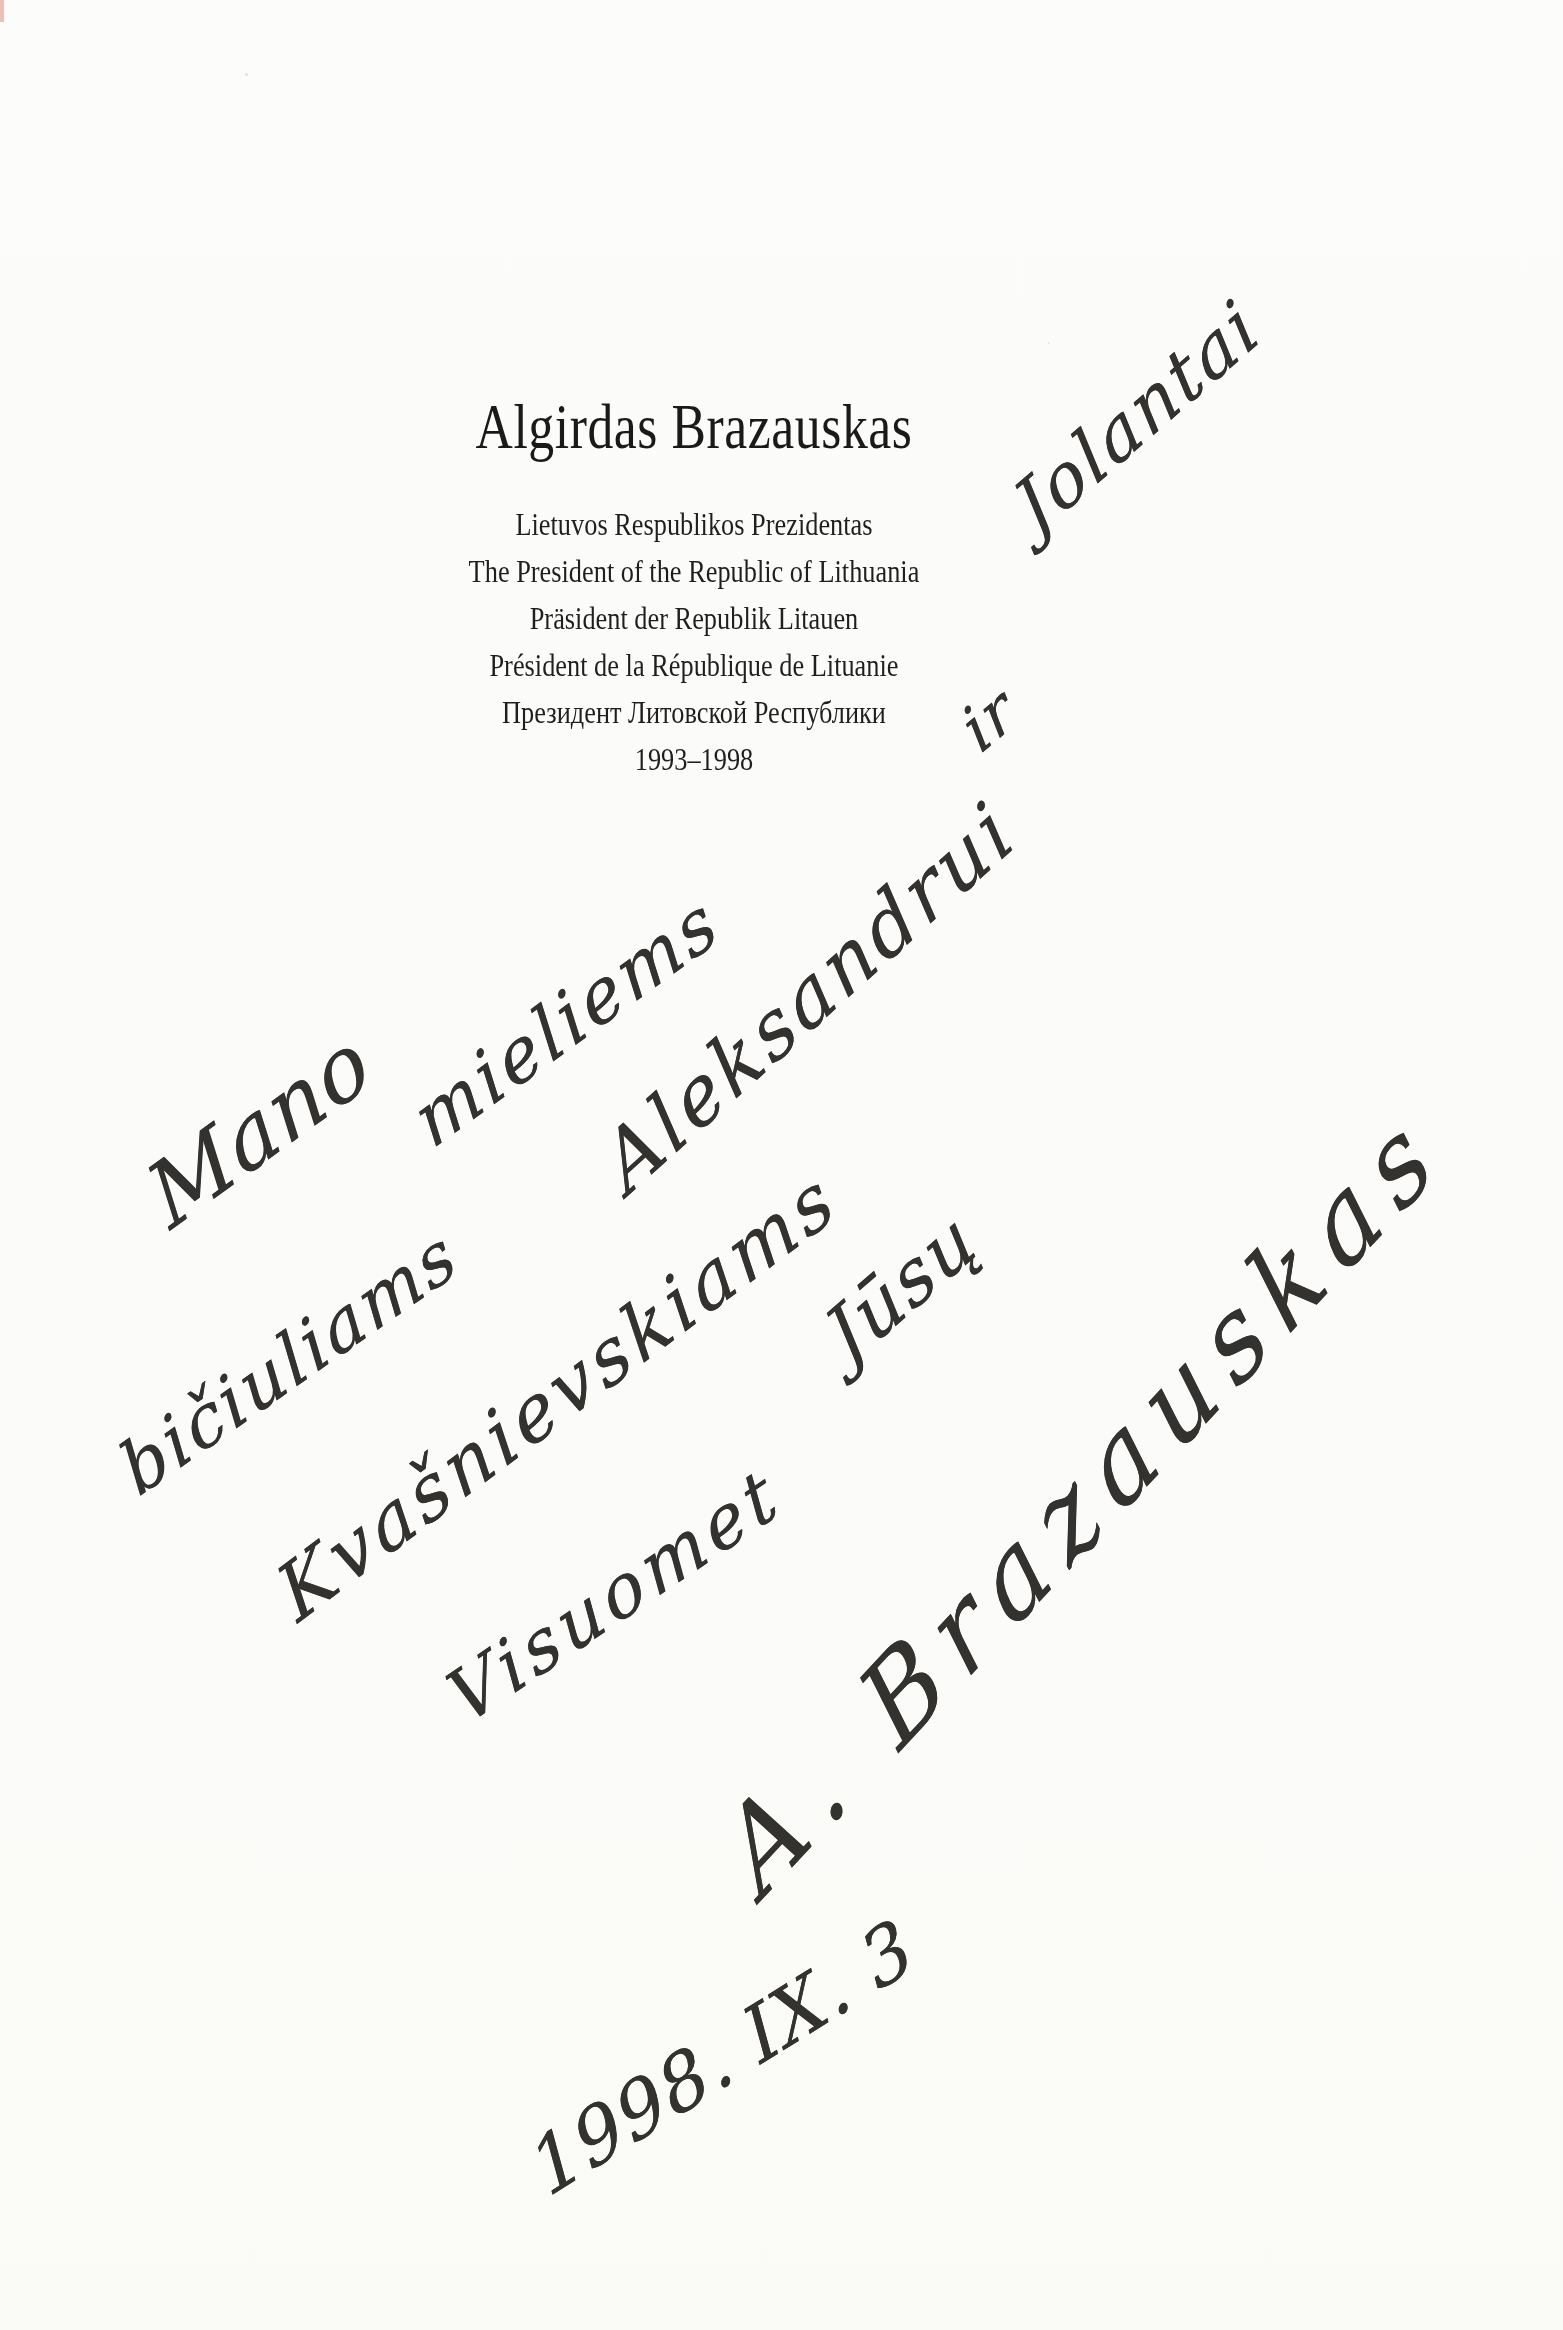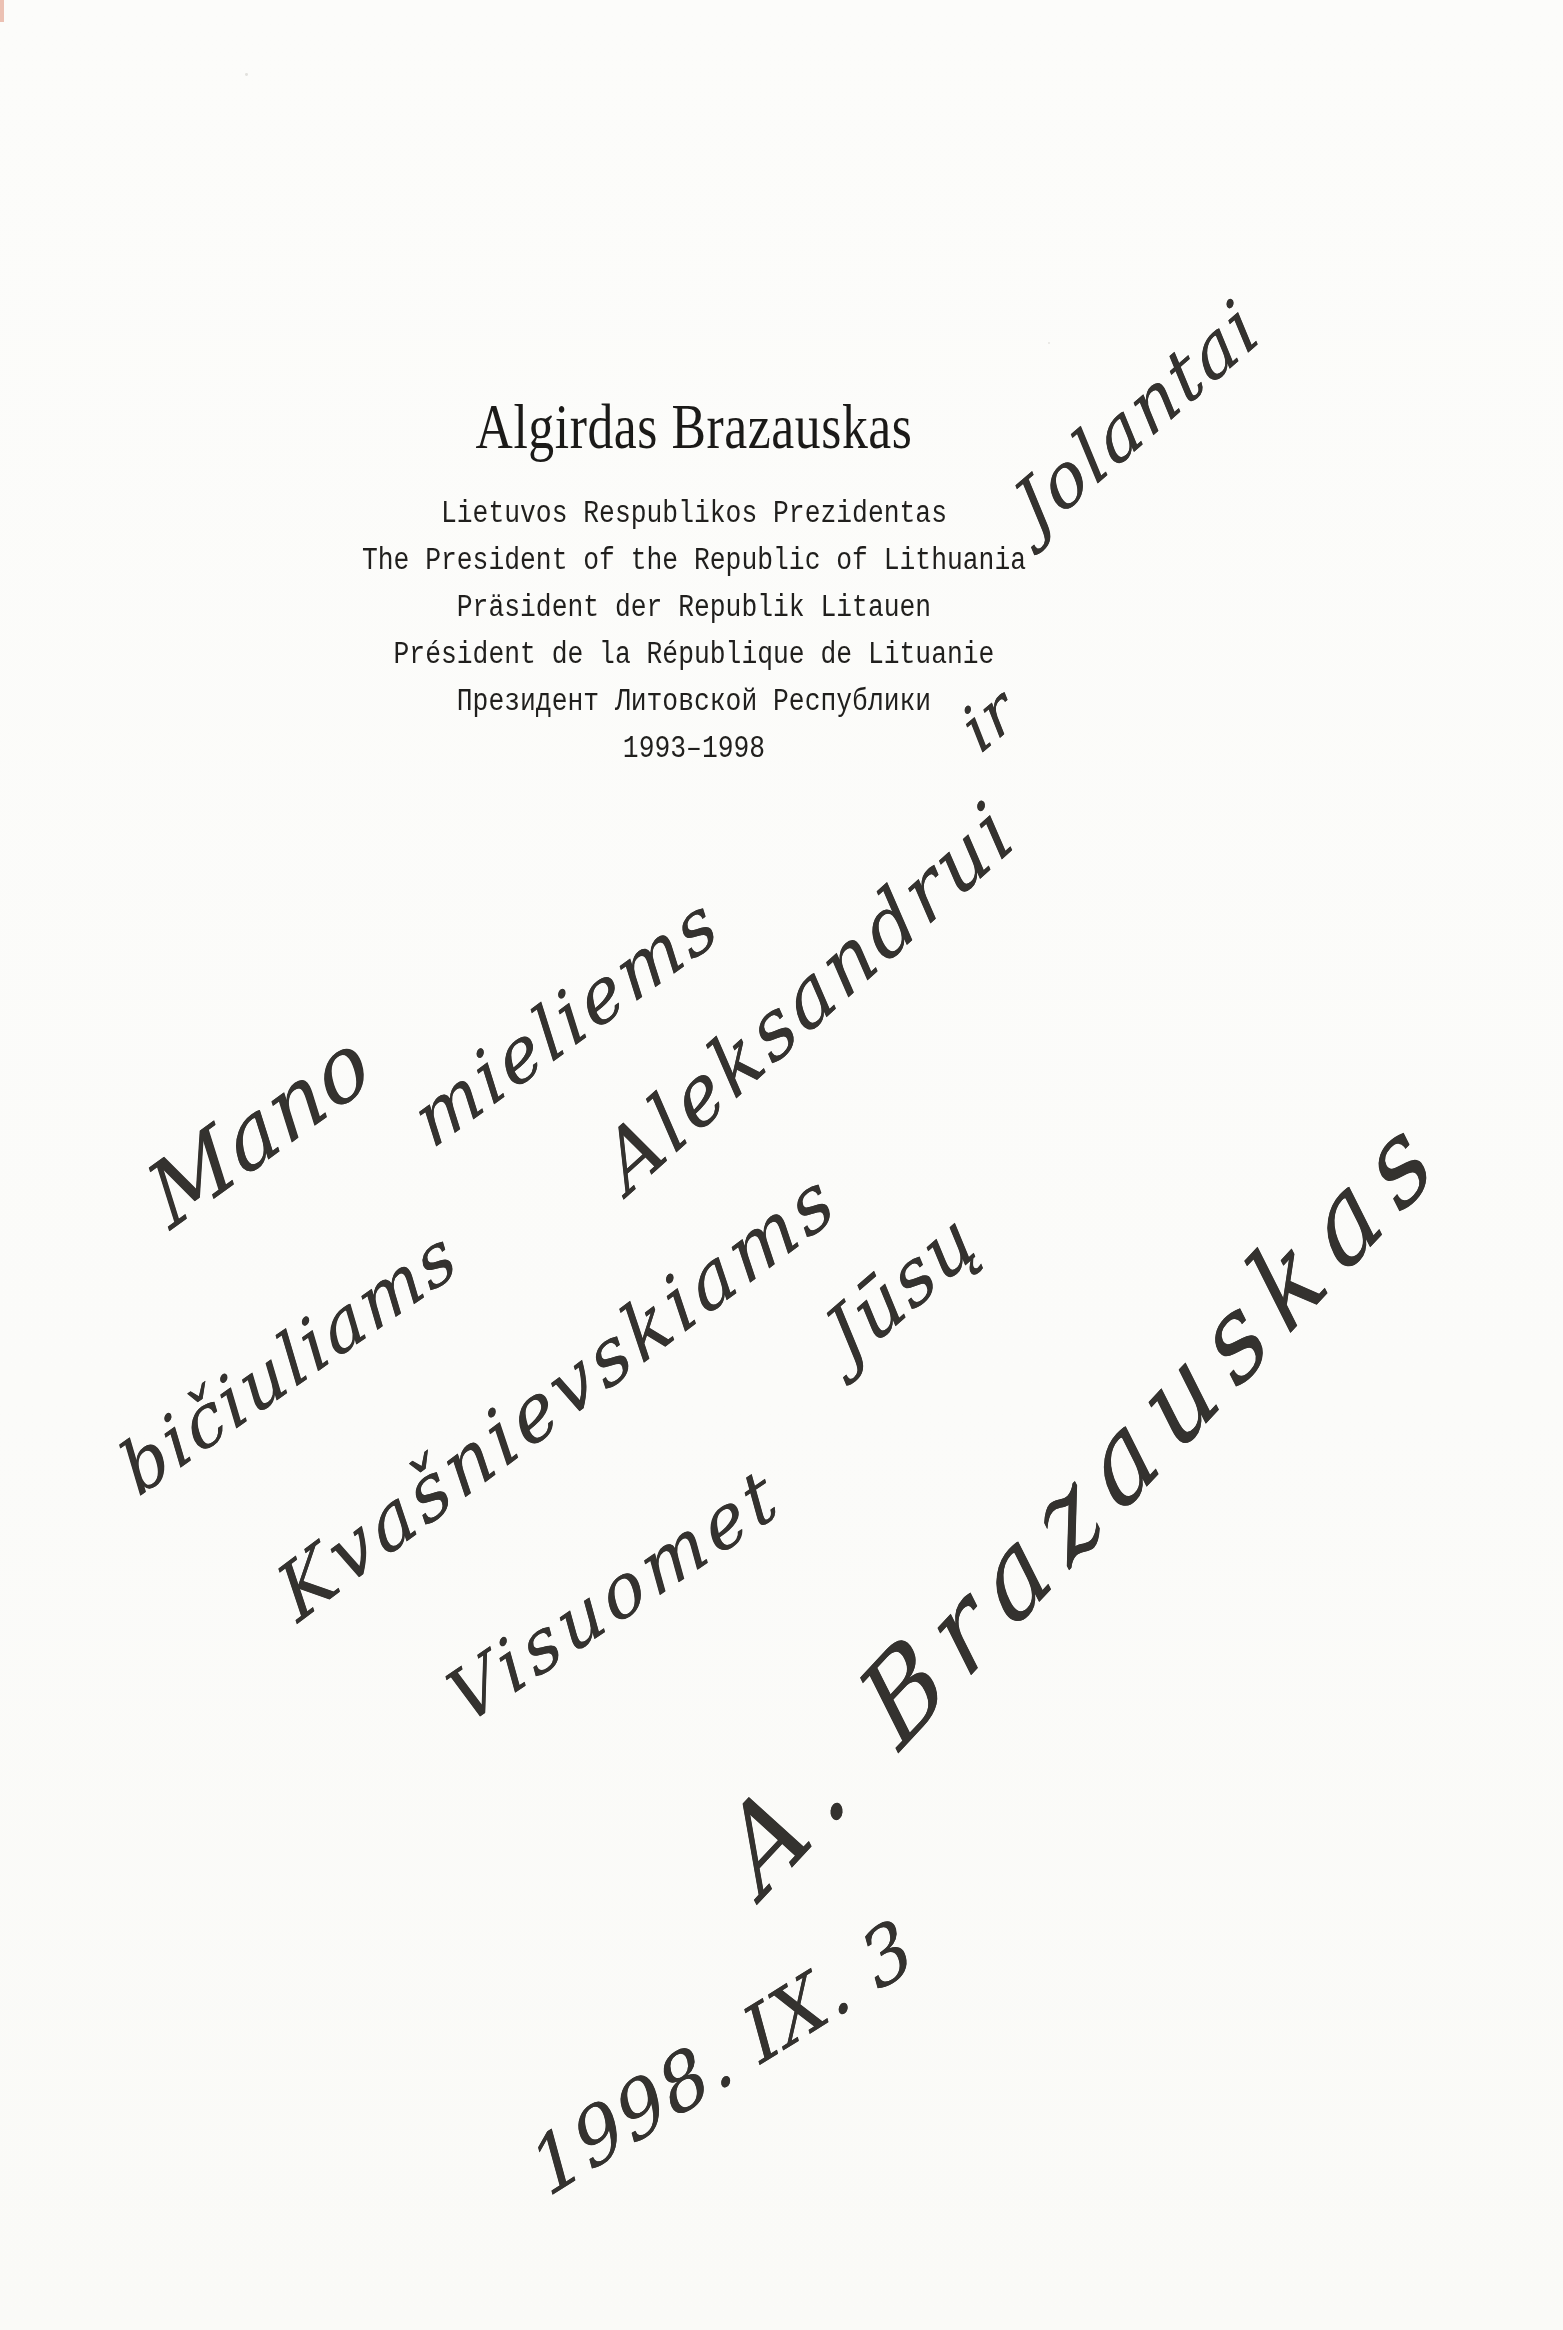--- a/index.html
+++ b/index.html
@@ -28,22 +28,21 @@
     margin: 0;
     font-size: 63px;
     line-height: 63px;
     font-weight: 400;
     letter-spacing: 0.7px;
     transform: scaleX(0.82);
     transform-origin: 50% 50%;
     white-space: nowrap;
   }
   .subtitles {
-    margin-top: 31px;
-    font-family: Liberation Mono, monospace;
+    margin-top: 42px;
   }
   .sub {
     font-size: 31px;
     line-height: 47px;
     transform: scaleX(0.85);
     transform-origin: 50% 50%;
     white-space: nowrap;
     color: #201f1d;
   }
   

